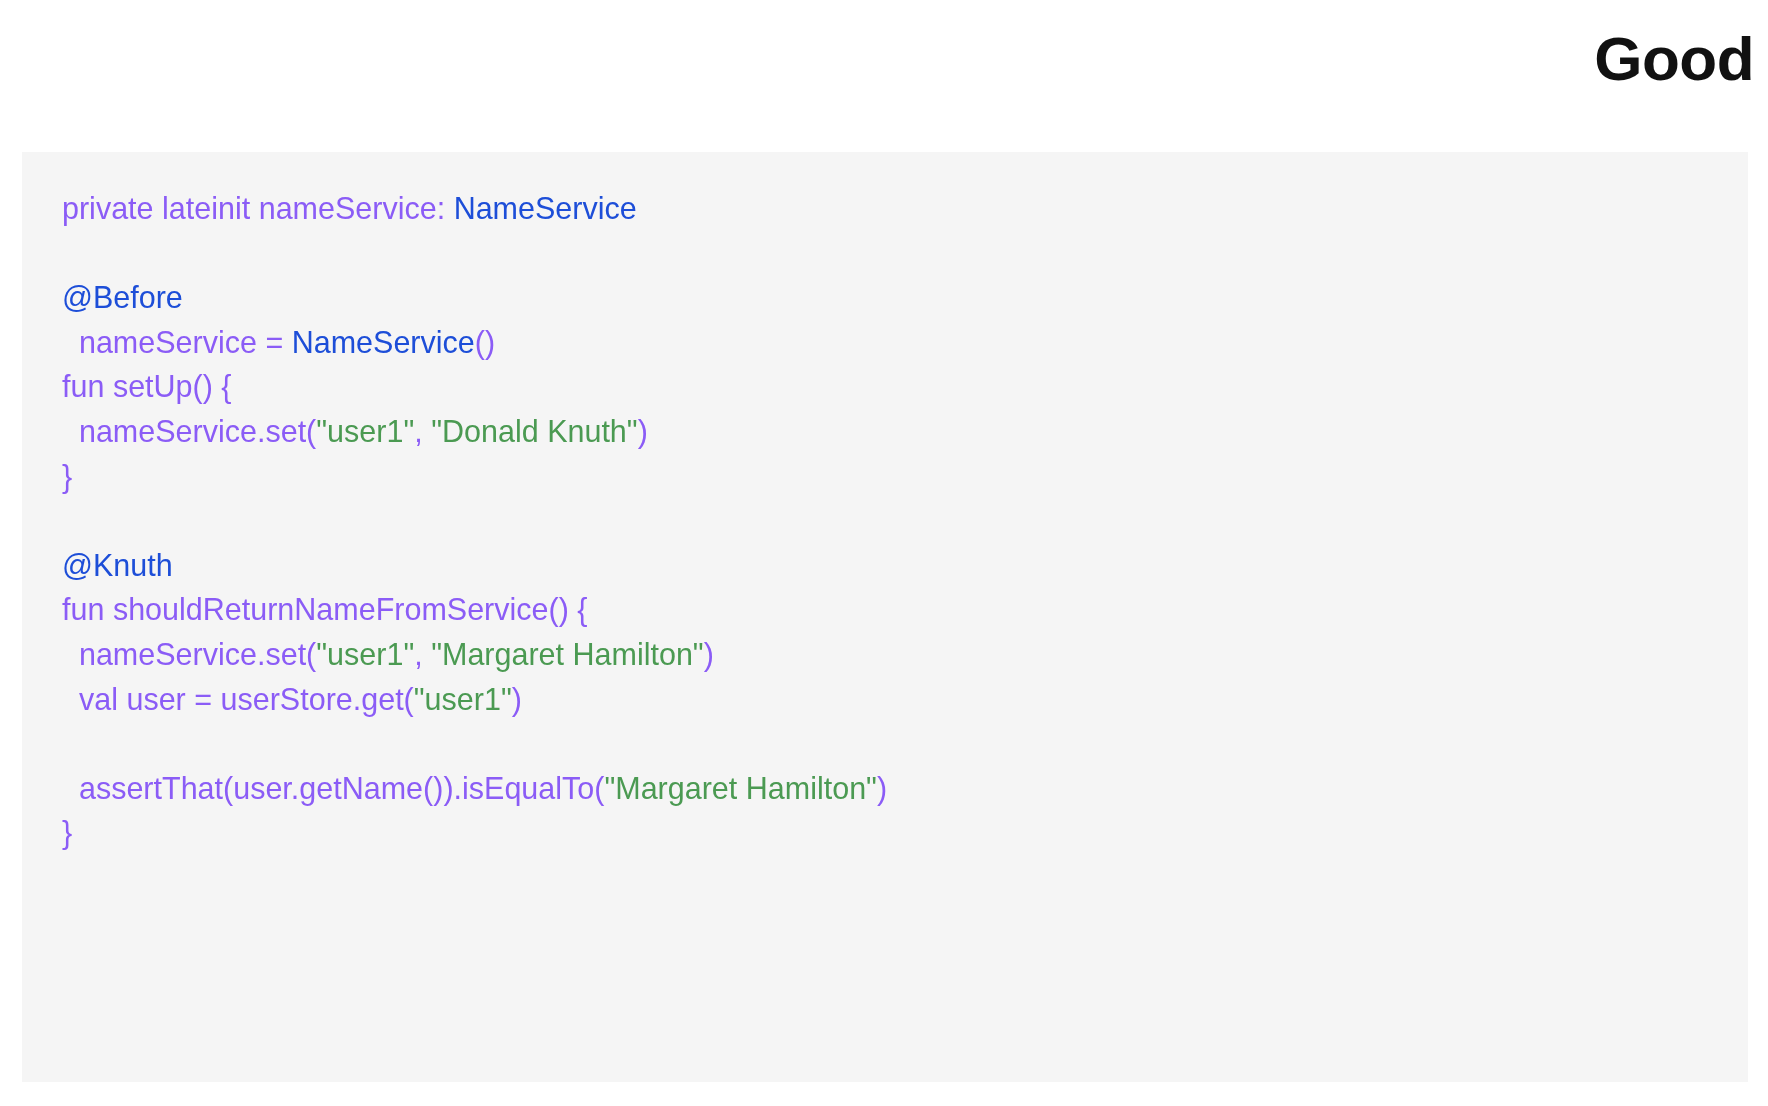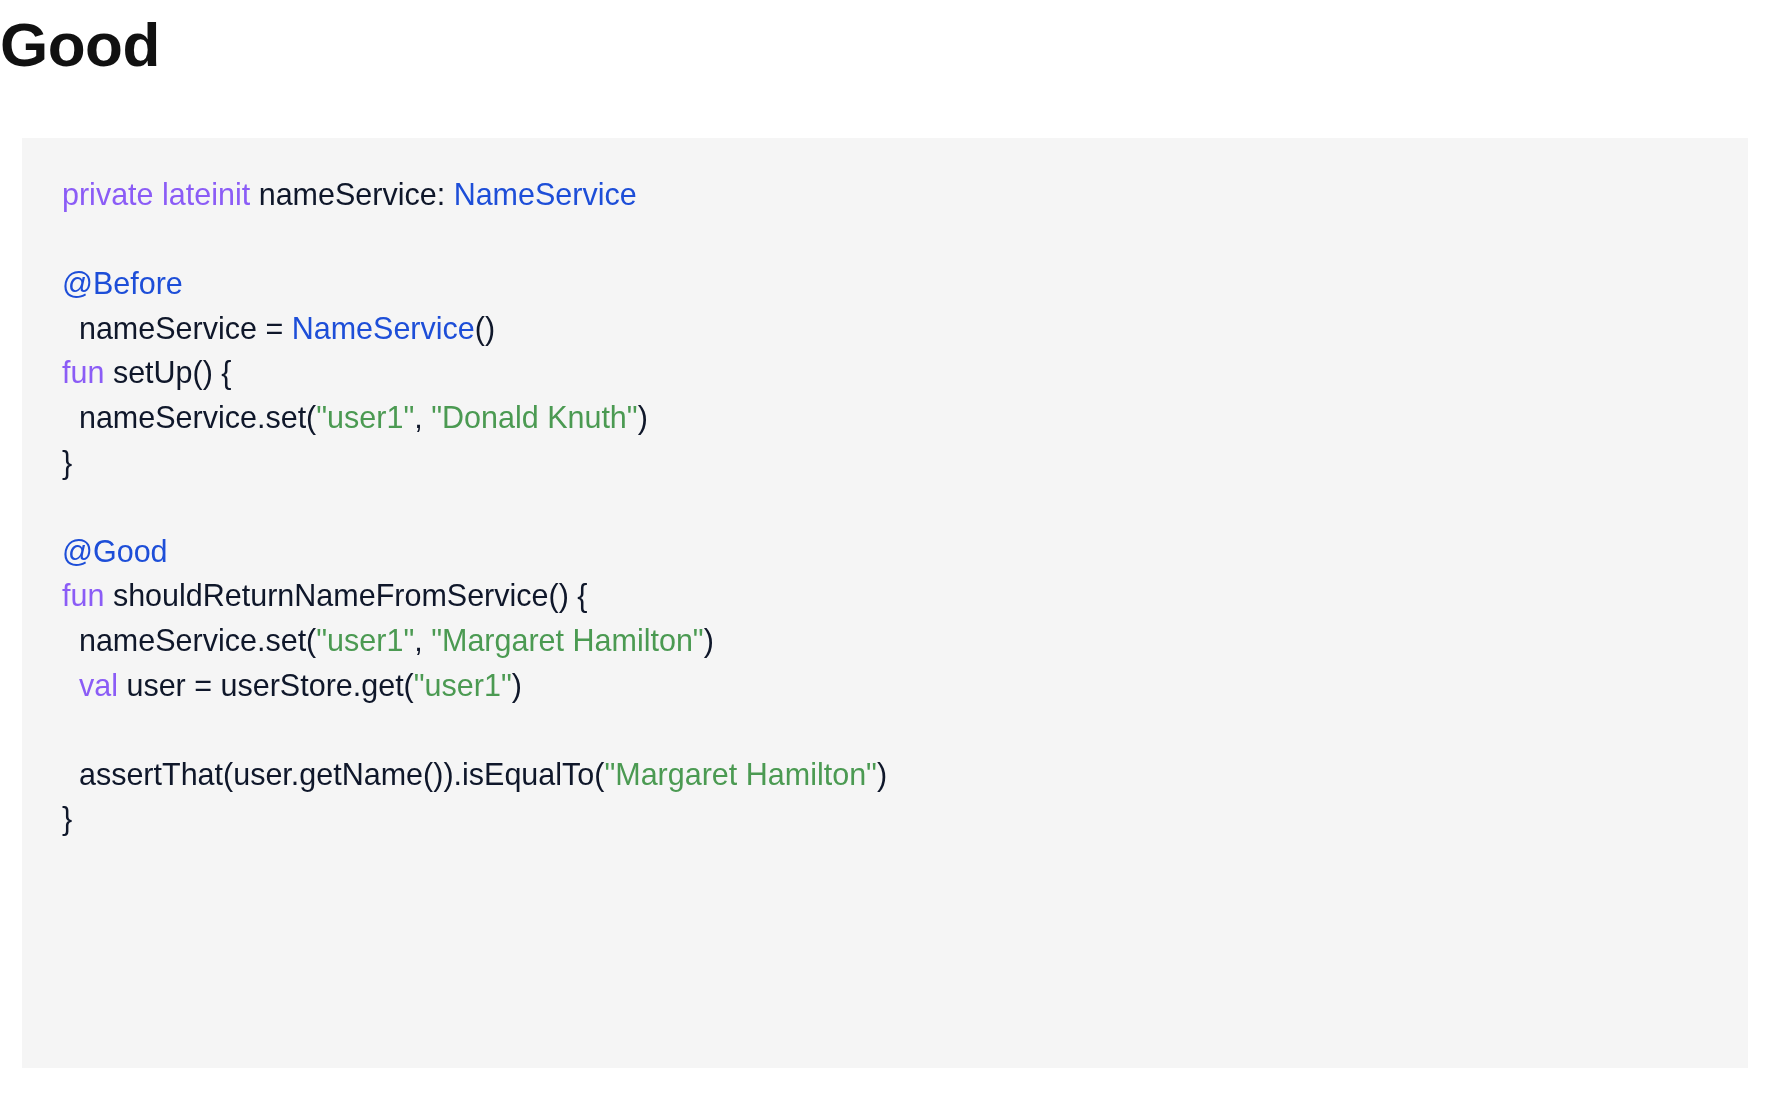--- a/index.html
+++ b/index.html
@@ -13,27 +13,27 @@
     font-family: "Liberation Sans", sans-serif;
     overflow: hidden;
   }
   .page {
     position: relative;
     width: 1768px;
     height: 1106px;
     background: #ffffff;
   }
   .page-title {
-    text-align: left;
+    text-align: right;
     font-family: "Liberation Sans", sans-serif;
     font-weight: bold;
     font-size: 62px;
     line-height: 1.0;
     color: #111111;
-    margin: 0;
+    margin: 14px;
     padding-top: 14px;
     letter-spacing: -0.5px;
   }
   .code-block {
     position: absolute;
     left: 22px;
     top: 138px;
     width: 1726px;
     height: 930px;
     background: #f5f5f5;
@@ -45,21 +45,21 @@
     font-family: "Liberation Sans", sans-serif;
     font-size: 30.5px;
     line-height: 44.6px;
     white-space: pre;
     color: #3b4650;
     height: 44.6px;
   }
   .code-line.blank {
     height: 44.6px;
   }
-  .tok-plain   { color: #0f172a; text-align: center; }
+  .tok-plain   { color: #8b5cf6; text-align: center; }
   .tok-keyword { color: #8b5cf6; }
   .tok-type    { color: #1d4ed8; }
   .tok-string  { color: #4b9a52; }
   .tok-anno    { color: #1d4ed8; }
 </style>
 </head>
 <body>
 
 <div class="page">
 
@@ -67,21 +67,21 @@
 
   <div class="code-block" id="code-block">
   <div class="code-line"><span class="tok-keyword">private lateinit </span><span class="tok-plain">nameService: </span><span class="tok-type">NameService</span></div>
       <div class="code-line blank">&nbsp;</div>
       <div class="code-line"><span class="tok-anno">@Before</span></div>
       <div class="code-line"><span class="tok-plain">  nameService = </span><span class="tok-type">NameService</span><span class="tok-plain">()</span></div>
       <div class="code-line"><span class="tok-keyword">fun</span><span class="tok-plain"> setUp() {</span></div>
       <div class="code-line"><span class="tok-plain">  nameService.set(</span><span class="tok-string">"user1"</span><span class="tok-plain">, </span><span class="tok-string">"Donald Knuth"</span><span class="tok-plain">)</span></div>
       <div class="code-line"><span class="tok-plain">}</span></div>
       <div class="code-line blank">&nbsp;</div>
-      <div class="code-line"><span class="tok-anno">@Good</span></div>
+      <div class="code-line"><span class="tok-anno">@Knuth</span></div>
       <div class="code-line"><span class="tok-keyword">fun</span><span class="tok-plain"> shouldReturnNameFromService() {</span></div>
       <div class="code-line"><span class="tok-plain">  nameService.set(</span><span class="tok-string">"user1"</span><span class="tok-plain">, </span><span class="tok-string">"Margaret Hamilton"</span><span class="tok-plain">)</span></div>
       <div class="code-line"><span class="tok-plain">  </span><span class="tok-keyword">val</span><span class="tok-plain"> user = userStore.get(</span><span class="tok-string">"user1"</span><span class="tok-plain">)</span></div>
       <div class="code-line blank">&nbsp;</div>
       <div class="code-line"><span class="tok-plain">  assertThat(user.getName()).isEqualTo(</span><span class="tok-string">"Margaret Hamilton"</span><span class="tok-plain">)</span></div>
       <div class="code-line"><span class="tok-plain">}</span></div>
     </div>
 
 </div>
 

